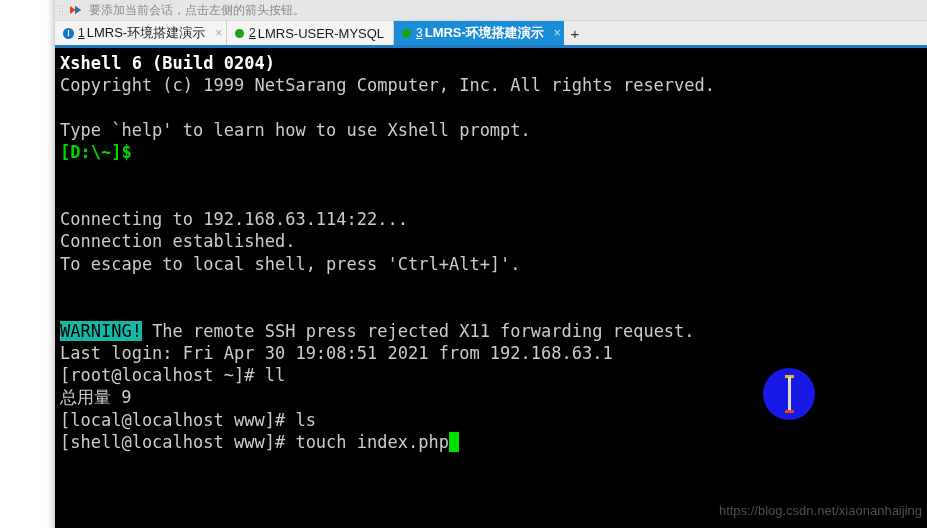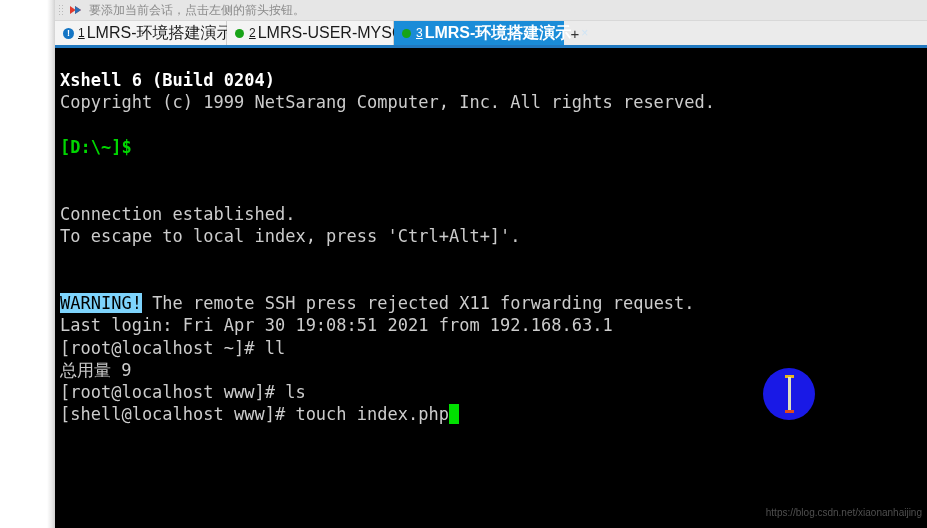--- a/index.html
+++ b/index.html
@@ -126,21 +126,21 @@
     margin-right: 4px;
   }
   .tab-num {
     font-size: 12px;
     text-decoration: underline;
     margin-right: 2px;
     color: #1a1a1a;
   }
   .tab.active .tab-num { color: #ffffff; }
   .tab-label {
-    font-size: 16px;
+    font-size: 13px;
     color: #1a1a1a;
     white-space: nowrap;
   }
   .tab.active .tab-label { color: #ffffff; font-weight: bold; }
   .tab-close {
     margin-left: 10px;
     font-size: 12px;
     color: #a8a8a8;
     line-height: 1;
     flex: 0 0 auto;
@@ -171,24 +171,24 @@
   .term-line {
     font-family: "DejaVu Sans Mono", "Liberation Mono", monospace;
     font-size: 17px;
     line-height: 22.3px;
     color: #cccccc;
     white-space: pre;
     letter-spacing: 0px;
     height: 22.3px;
   }
   .term-line.blank { color: transparent; }
-  .w { color: #ffffff; font-weight: bold; margin-top: 17px; }
+  .w { color: #ffffff; font-weight: bold; }
   .green { color: #00d700; font-weight: bold; }
   .inv {
-    background: #7dd3fc;
+    background: #14b8a6;
     color: #000000;
   }
   .cursor-block {
     background: #00e000;
     color: #00e000;
   }
 
   
   .click-circle {
     position: absolute;
@@ -205,21 +205,21 @@
 
   
   .watermark {
     position: absolute;
     left: 0; bottom: 10px;
     width: 872px;
     text-align: right;
     padding-right: 5px;
     box-sizing: border-box;
     font-family: "Liberation Sans", sans-serif;
-    font-size: 10px;
+    font-size: 13px;
     color: #4f4f4f;
   }
 </style>
 </head>
 <body>
 
 <div id="root">
 
   <div class="page-gutter"></div>
   <div class="gutter-shadow"></div>
@@ -263,34 +263,36 @@
       <div class="tab-add">+</div>
     </div>
 
     <div class="tab-accent"></div>
 
     <div class="terminal">
 
       <div class="term-line w">Xshell 6 (Build 0204)</div>
       <div class="term-line">Copyright (c) 1999 NetSarang Computer, Inc. All rights reserved.</div>
       <div class="term-line blank">&nbsp;</div>
+      <div class="term-line">Type `help' to learn how to use Xshell prompt.</div>
       <div class="term-line green">[D:\~]$</div>
       <div class="term-line blank">&nbsp;</div>
       <div class="term-line blank">&nbsp;</div>
+      <div class="term-line">Connecting to 192.168.63.114:22...</div>
       <div class="term-line">Connection established.</div>
-      <div class="term-line">To escape to local index, press 'Ctrl+Alt+]'.</div>
+      <div class="term-line">To escape to local shell, press 'Ctrl+Alt+]'.</div>
       <div class="term-line blank">&nbsp;</div>
       <div class="term-line blank">&nbsp;</div>
 
       <div class="term-line"><span class="inv">WARNING!</span><span> The remote SSH press rejected X11 forwarding request.</span></div>
 
       <div class="term-line">Last login: Fri Apr 30 19:08:51 2021 from 192.168.63.1</div>
       <div class="term-line">[root@localhost ~]# ll</div>
       <div class="term-line">总用量 9</div>
-      <div class="term-line">[root@localhost www]# ls</div>
+      <div class="term-line">[local@localhost www]# ls</div>
 
       <div class="term-line"><span>[shell@localhost www]# touch index.php</span><span class="cursor-block"> </span></div>
 
       <div class="watermark">https://blog.csdn.net/xiaonanhaijing</div>
     </div>
 
     <div class="click-circle"></div>
     <div class="ibeam">
       <svg width="9" height="38" viewBox="0 0 9 38">
         <rect x="0" y="0" width="9" height="3" fill="#e8b91c"></rect>

